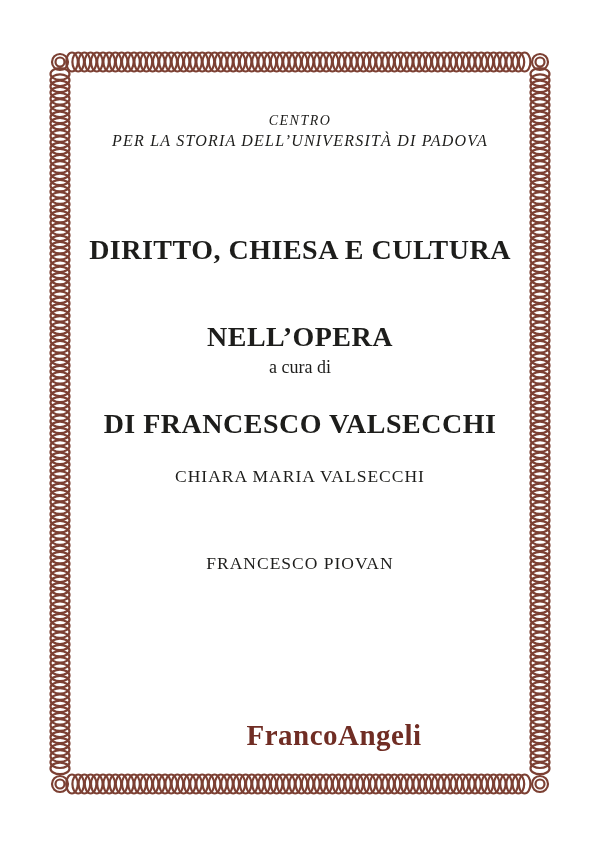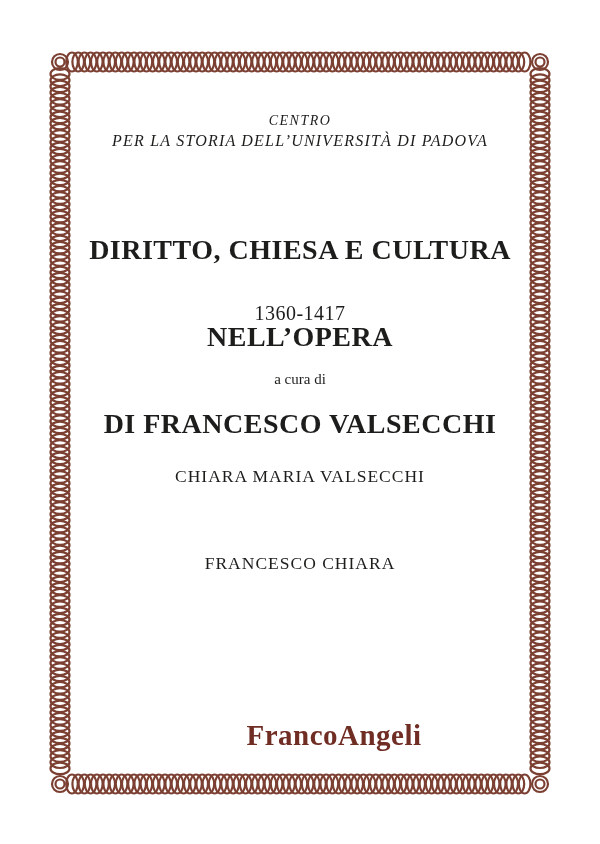--- a/index.html
+++ b/index.html
@@ -58,22 +58,22 @@
     font-weight: bold;
     line-height: 29px;
     letter-spacing: 0.5px;
   }
   .years {
     top: 302px;
     font-size: 20px;
     letter-spacing: 0.5px;
   }
   .curator-intro {
-    top: 371px;
-    font-size: 15px;
+    top: 357px;
+    font-size: 18px;
     font-family: Liberation Serif, serif;
   }
   .editor-names {
     top: 404px;
     font-size: 17.5px;
     line-height: 29px;
     letter-spacing: 1px;
   }
   .publisher {
     top: 719px;
@@ -477,24 +477,23 @@
   <div class="textblock institution-1">CENTRO</div>
 
   <div class="textblock institution-2">PER LA STORIA DELL’UNIVERSITÀ DI PADOVA</div>
 
   <div class="textblock book-title">
     <div>DIRITTO, CHIESA E CULTURA</div>
     <div>NELL’OPERA</div>
     <div>DI FRANCESCO VALSECCHI</div>
   </div>
 
-  <div class="textblock years">1360-1417</div>
 
   <div class="textblock curator-intro">a cura di</div>
 
   <div class="textblock editor-names">
     <div>CHIARA MARIA VALSECCHI</div>
-    <div>FRANCESCO CHIARA</div>
+    <div>FRANCESCO PIOVAN</div>
   </div>
 
   <div class="textblock publisher">FrancoAngeli</div>
 
 </div>
 
 </body></html>

